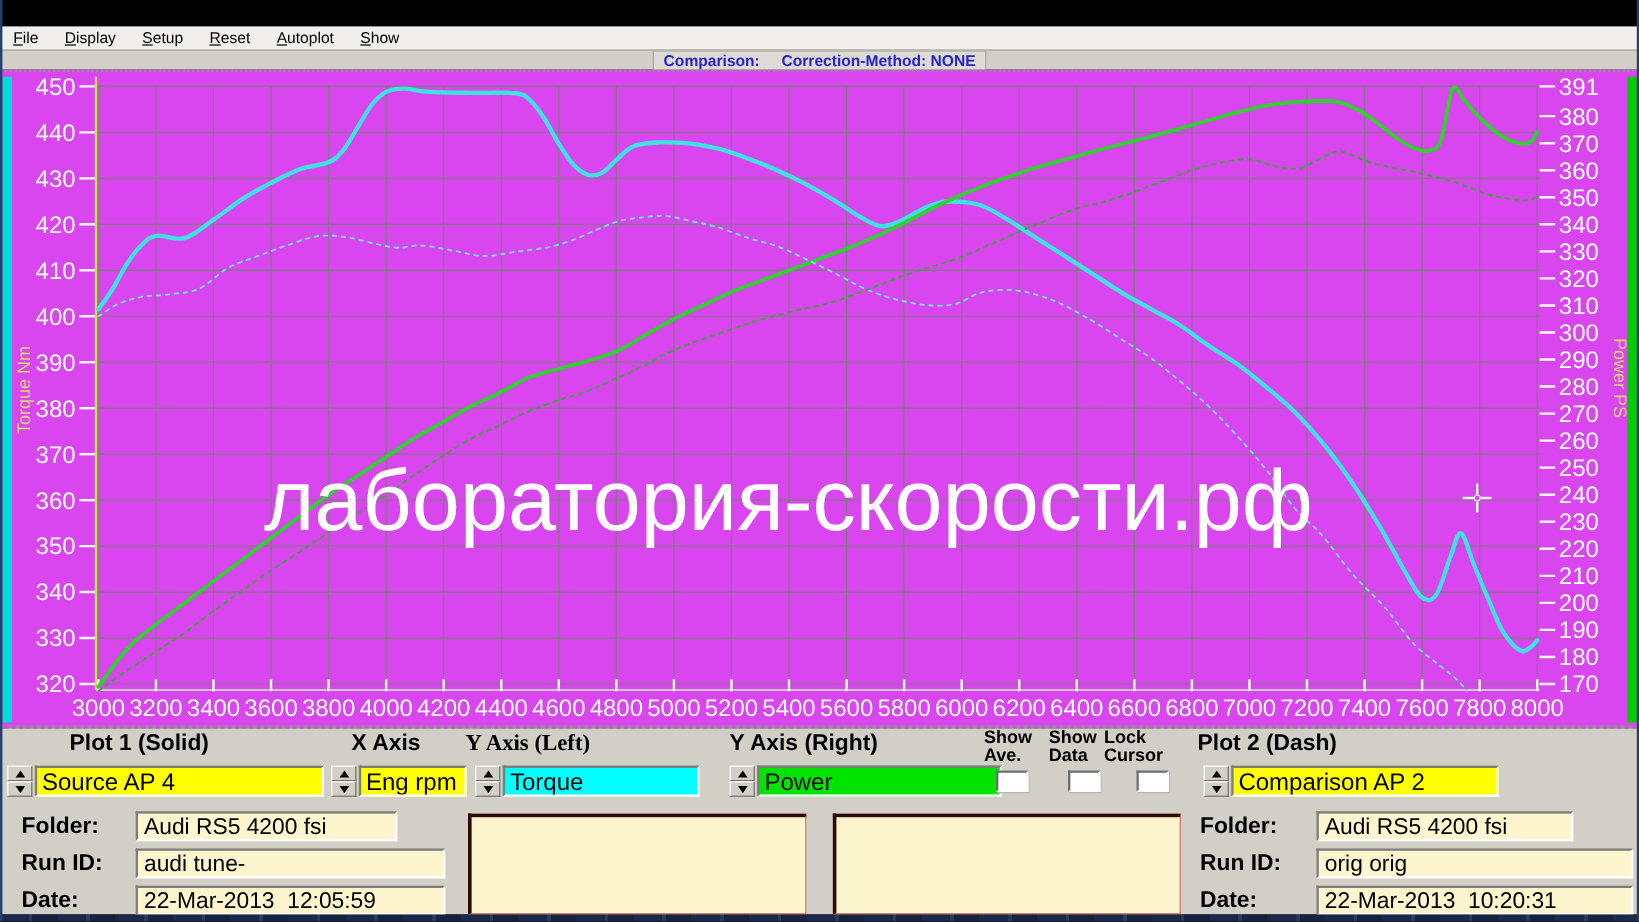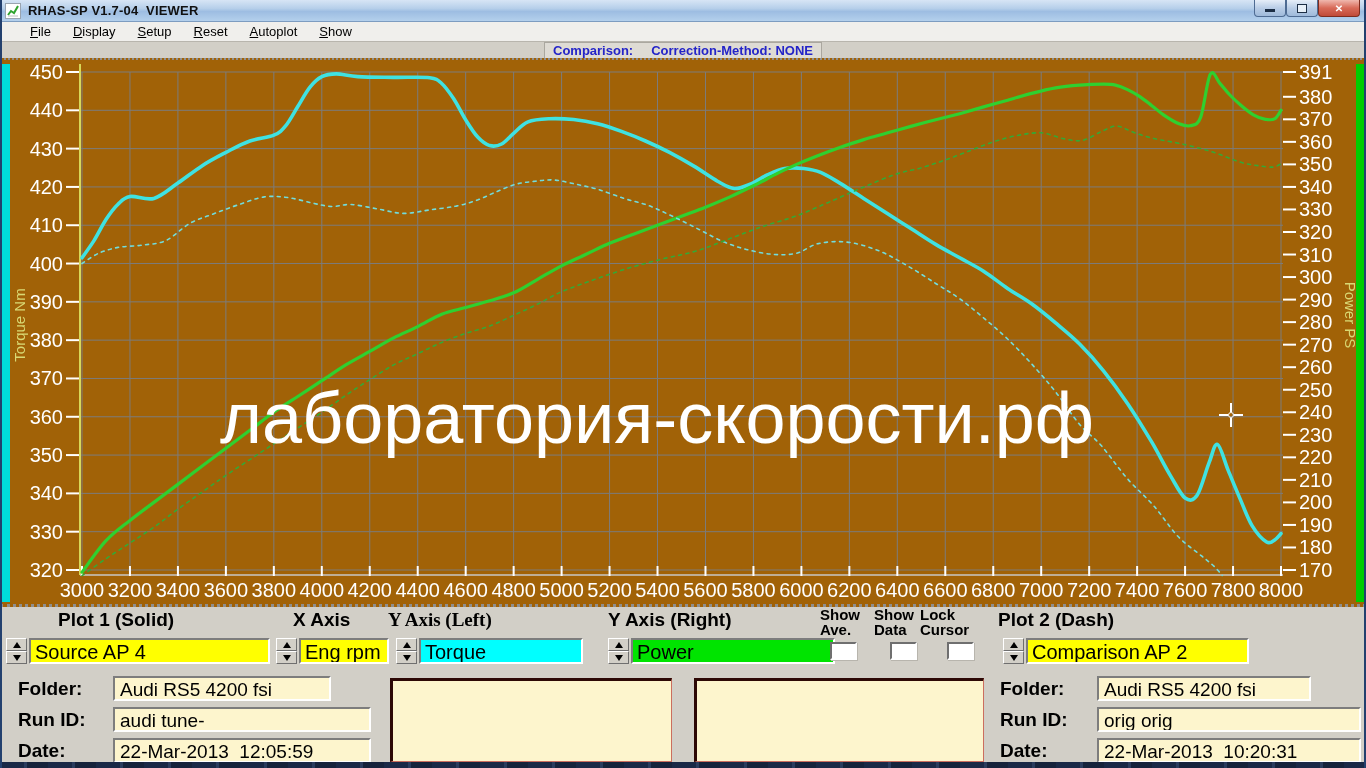--- a/index.html
+++ b/index.html
@@ -24,32 +24,32 @@
     border-radius:0 0 4px 4px;display:flex;align-items:center;justify-content:center;
     font-size:10px;color:#1c2e45;background:linear-gradient(180deg,#e6eef8,#b9cde6 50%,#9fbada);}
   .winbtn.close{width:42px;background:linear-gradient(180deg,#f0b8ae,#d86a58 50%,#c04a38);
     color:#fff;font-weight:bold;border-color:#7e2c1e;}
   .winbtn .restore-glyph{width:8px;height:7px;border:1px solid #1c2e45;position:relative;background:#e8f0f8;}
   .winbtn .restore-glyph:before{content:"";position:absolute;left:2px;top:-3px;width:8px;height:7px;
     border:1px solid #1c2e45;background:#e8f0f8;z-index:-1;}
 
   
   .menubar{position:absolute;left:0;top:22px;width:1366px;height:20px;background:#f0efec;
-    border-bottom:1px solid #b8b5ad;box-sizing:border-box;display:flex;align-items:center;padding-left:19px;}
+    border-bottom:1px solid #b8b5ad;box-sizing:border-box;display:flex;align-items:center;}
   .menu-item{font-size:13px;color:#000;padding:0 11px;height:18px;line-height:18px;cursor:default;}
   .menu-item::first-letter{text-decoration:underline;}
 
   
   .banner{position:absolute;left:0;top:42px;width:1366px;height:16px;background:#d2cfc7;}
   .banner-box{position:absolute;left:50%;top:0;transform:translateX(-50%);height:15px;
     background:#dedbd4;border:1px solid #aaa79f;padding:0 8px;display:flex;align-items:center;}
   .banner-text{font-size:13px;font-weight:bold;color:#2424c8;white-space:pre;line-height:13px;}
 
   
-  .chart{position:absolute;left:0;top:58px;width:1366px;height:549px;background:#a16207;
+  .chart{position:absolute;left:0;top:58px;width:1366px;height:549px;background:#d946ef;
     border-top:2px dotted #8f8f8f;border-bottom:3px dotted #8f8f8f;box-sizing:border-box;}
   .axis-strip{position:absolute;top:4px;width:8px;height:538px;}
   .axis-strip.left{left:2px;background:#00dcdc;}
   .axis-strip.right{left:1356px;background:#00cc00;}
   .watermark{position:absolute;left:657px;top:317px;transform:translateX(-50%);
     font-size:72px;color:#fff;white-space:nowrap;letter-spacing:0px;z-index:5;}
   .crosshair{position:absolute;left:1219px;top:343px;width:24px;height:24px;z-index:6;}
   .crosshair .h1{position:absolute;left:0;top:11px;width:9px;height:2px;background:#fff;}
   .crosshair .h2{position:absolute;right:0;top:11px;width:9px;height:2px;background:#fff;}
   .crosshair .v1{position:absolute;left:11px;top:0;width:2px;height:9px;background:#fff;}
@@ -79,36 +79,20 @@
 
   
   .taskbar{position:absolute;left:0;top:762px;width:1366px;height:6px;
     background:repeating-linear-gradient(90deg,#1a2947 0 24px,#2a3c5e 24px 27px,#16233c 27px 48px);}
 </style>
 </head>
 <body>
 
 <div id="app">
 
-  <div class="titlebar">
-    <div class="app-icon">
-      <svg width="14" height="14" viewBox="0 0 14 14">
-          <polyline points="2,11 5,7 8,9 12,2" fill="none" stroke="#2fa32f" stroke-width="2"></polyline>
-          <polyline points="2,12 12,12" stroke="#c0c0c0" stroke-width="1"></polyline>
-        </svg>
-    </div>
-    <div class="title-text">RHAS-SP V1.7-04  VIEWER</div>
-    <div class="winbtns">
-      <div class="winbtn">▬</div>
-      <div class="winbtn">
-          <span class="restore-glyph"></span>
-        </div>
-      <div class="winbtn close">✕</div>
-    </div>
-  </div>
 
   <div class="menubar">
     <span class="menu-item">File</span>
     <span class="menu-item">Display</span>
     <span class="menu-item">Setup</span>
     <span class="menu-item">Reset</span>
     <span class="menu-item">Autoplot</span>
     <span class="menu-item">Show</span>
   </div>
 

